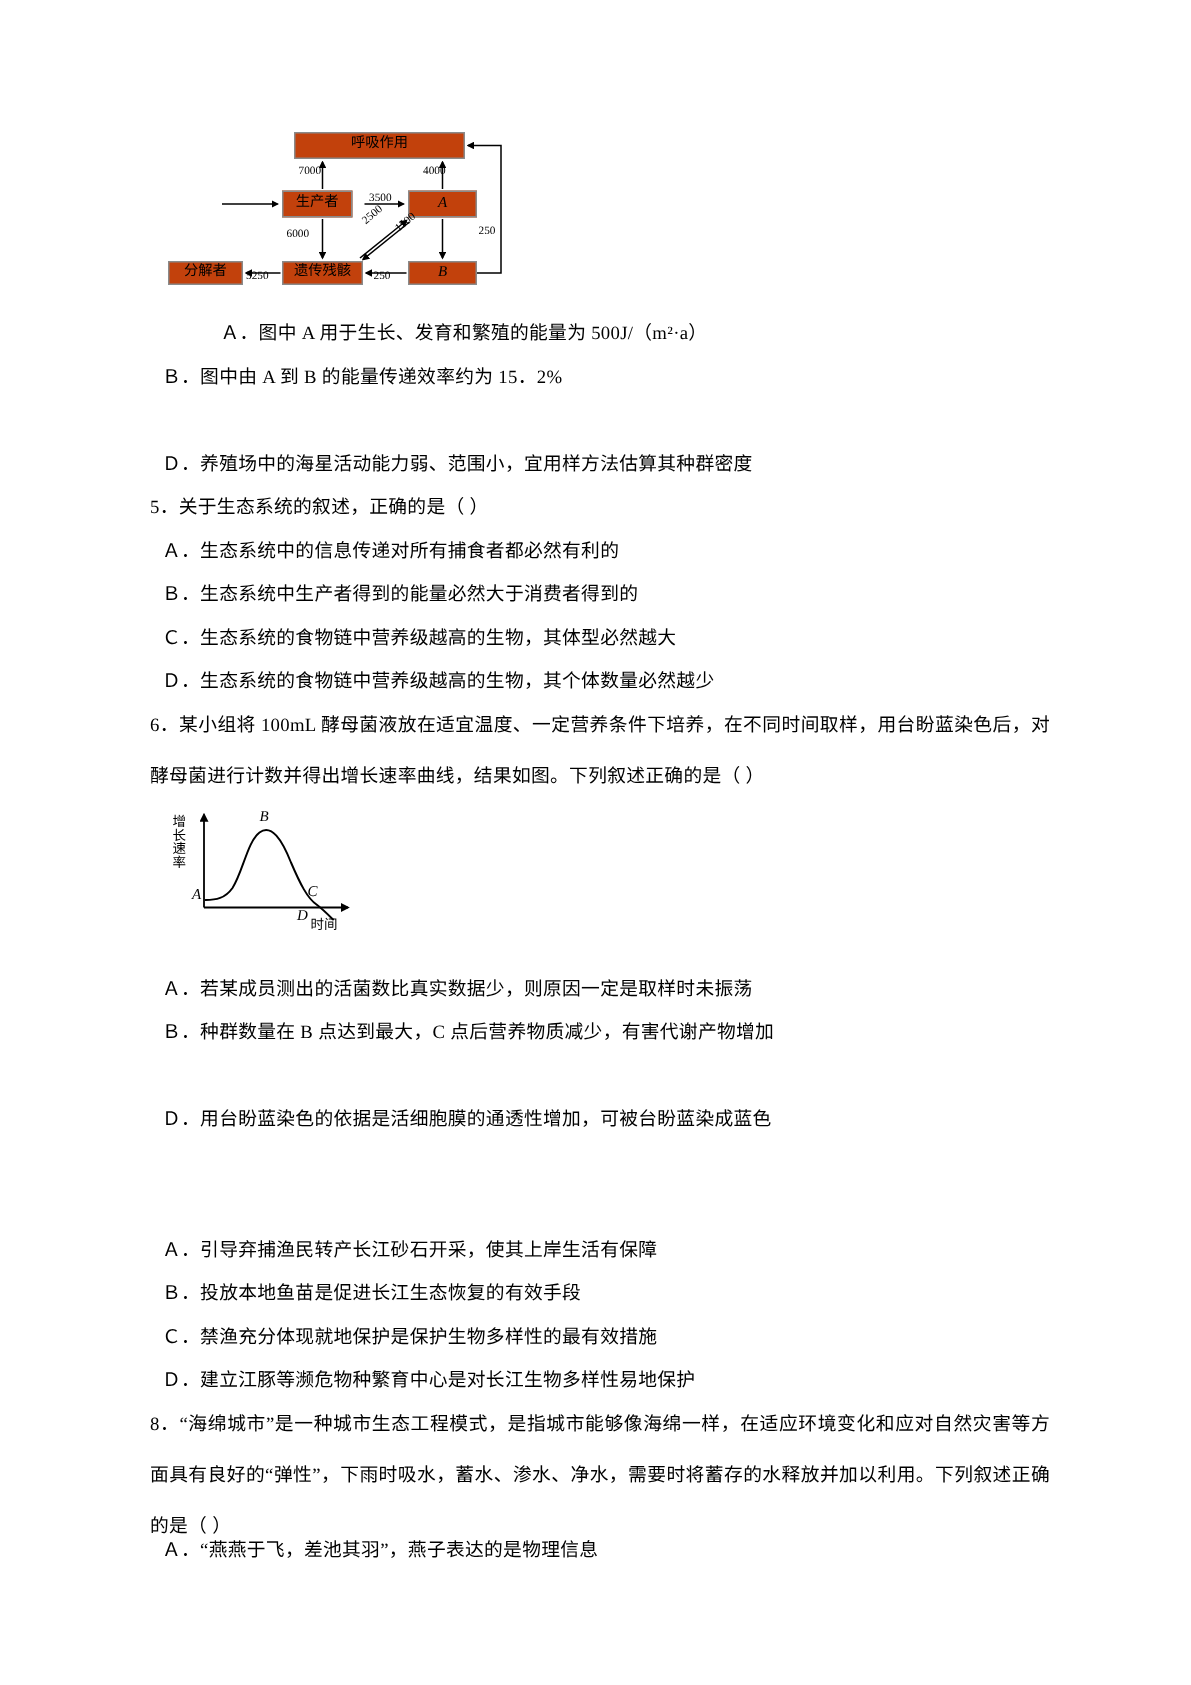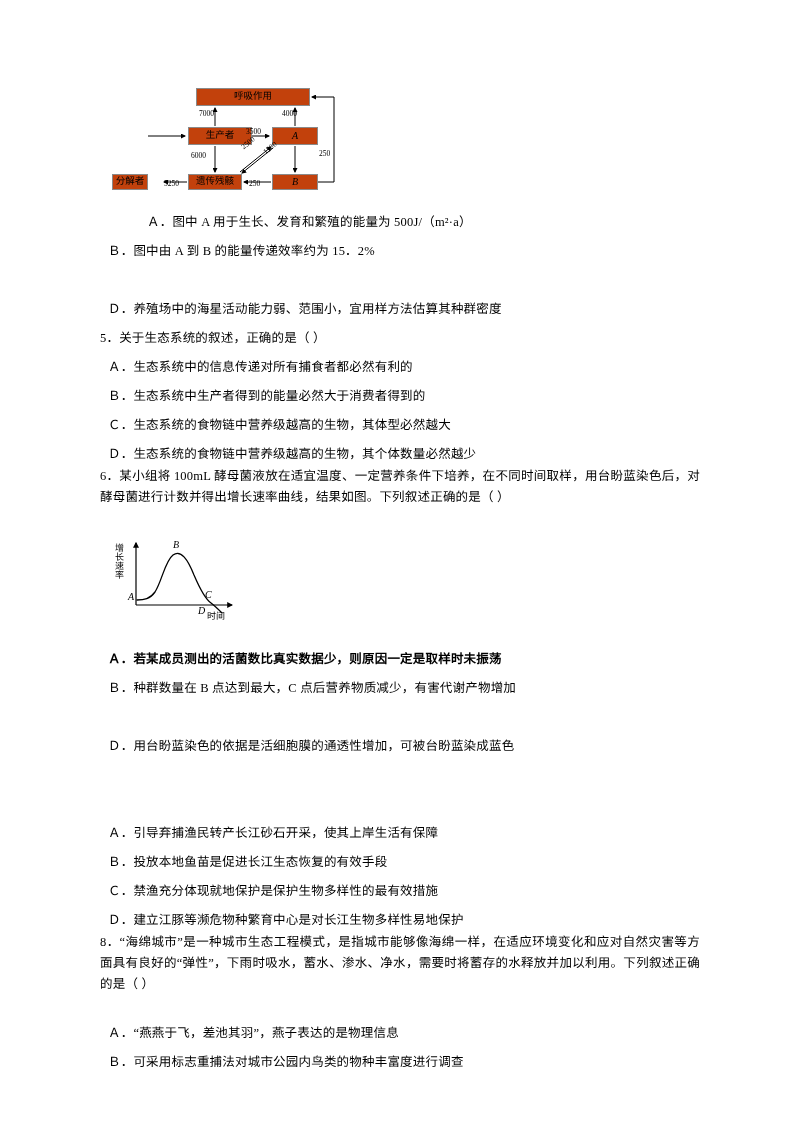--- a/index.html
+++ b/index.html
@@ -40,25 +40,25 @@
     font-family: "Liberation Serif", "DejaVu Serif", serif;
     font-size: 9.5px;
     line-height: 1;
     display: flex;
     align-items: center;
     justify-content: center;
     color: #000;
     box-sizing: border-box;
   }
   .dbox.resp   { left: 84px;  top: 0px;   width: 114px; height: 18px; }
-  .dbox.prod   { left: 76px;  top: 39px;  width: 64px;  height: 18px; }
+  .dbox.prod   { left: 76px;  top: 39px;  width: 47px;  height: 18px; }
   .dbox.aa     { left: 160px; top: 39px;  width: 46px;  height: 18px; font-style: italic; font-size: 10px;}
   .dbox.remain { left: 76px;  top: 86px;  width: 54px;  height: 16px; }
   .dbox.bb     { left: 160px; top: 86px;  width: 46px;  height: 16px; font-style: italic; font-size: 10px;}
-  .dbox.decomp { left: 0px;   top: 86px;  width: 36px;  height: 16px; }
+  .dbox.decomp { left: 0px;   top: 86px;  width: 50px;  height: 16px; }
 
   .dlabel {
     position: absolute;
     font-family: "Liberation Serif", "DejaVu Serif", serif;
     font-size: 7.5px;
     color: #000;
     white-space: nowrap;
     line-height: 1;
   }
   .dlabel.n7000 { left: 87px;  top: 22px; }
@@ -84,21 +84,21 @@
     line-height: 29px;
     letter-spacing: 0.2px;
     color: #000;
     white-space: nowrap;
   }
   .stem {
     position: absolute;
     left: 100px;
     width: 600px;
     font-size: 12.5px;
-    line-height: 21px;
+    line-height: 34px;
     letter-spacing: 0.2px;
     color: #000;
     text-align: justify;
   }
 
   
   .chart-wrap {
     position: absolute;
     left: 110px;
     top: 535px;
@@ -220,26 +220,25 @@
       <path d="M27,65 C 34,65 40,64 45,57 C 52,46 55,26 63,20 C 71,14 78,25 84,40 C 90,54 95,64 101,68 C 105,71 108,74 112,78" fill="none" stroke="#000" stroke-width="1.3" stroke-linecap="round"></path>
     </svg>
     <div class="ylab">增长速率</div>
     <div class="xlab">时间</div>
     <div class="pt A">A</div>
     <div class="pt B">B</div>
     <div class="pt C">C</div>
     <div class="pt D">D</div>
   </div>
 
-  <div class="opt" style="left:108px; top:645px;font-weight:bold;">Ａ．若某成员测出的活菌数比真实数据少，则原因一定是取样时未振荡</div>
+  <div class="opt" style="left:108px; top:645px;">Ａ．若某成员测出的活菌数比真实数据少，则原因一定是取样时未振荡</div>
   <div class="opt" style="left:108px; top:674px;">Ｂ．种群数量在 B 点达到最大，C 点后营养物质减少，有害代谢产物增加</div>
   <div class="opt" style="left:108px; top:732px;">Ｄ．用台盼蓝染色的依据是活细胞膜的通透性增加，可被台盼蓝染成蓝色</div>
 
   <div class="opt" style="left:108px; top:819px;">Ａ．引导弃捕渔民转产长江砂石开采，使其上岸生活有保障</div>
   <div class="opt" style="left:108px; top:848px;">Ｂ．投放本地鱼苗是促进长江生态恢复的有效手段</div>
   <div class="opt" style="left:108px; top:877px;">Ｃ．禁渔充分体现就地保护是保护生物多样性的最有效措施</div>
   <div class="opt" style="left:108px; top:906px;">Ｄ．建立江豚等濒危物种繁育中心是对长江生物多样性易地保护</div>
 
   <div class="stem" style="top:932px;">8．“海绵城市”是一种城市生态工程模式，是指城市能够像海绵一样，在适应环境变化和应对自然灾害等方面具有良好的“弹性”，下雨时吸水，蓄水、渗水、净水，需要时将蓄存的水释放并加以利用。下列叙述正确的是（        ）</div>
   <div class="opt" style="left:108px; top:1019px;">Ａ．“燕燕于飞，差池其羽”，燕子表达的是物理信息</div>
-  <div class="opt" style="left:108px; top:1048px;">Ｂ．可采用标志重捕法对城市公园内鸟类的物种丰富度进行调查</div>
 
 </div>
 
 </body></html>

